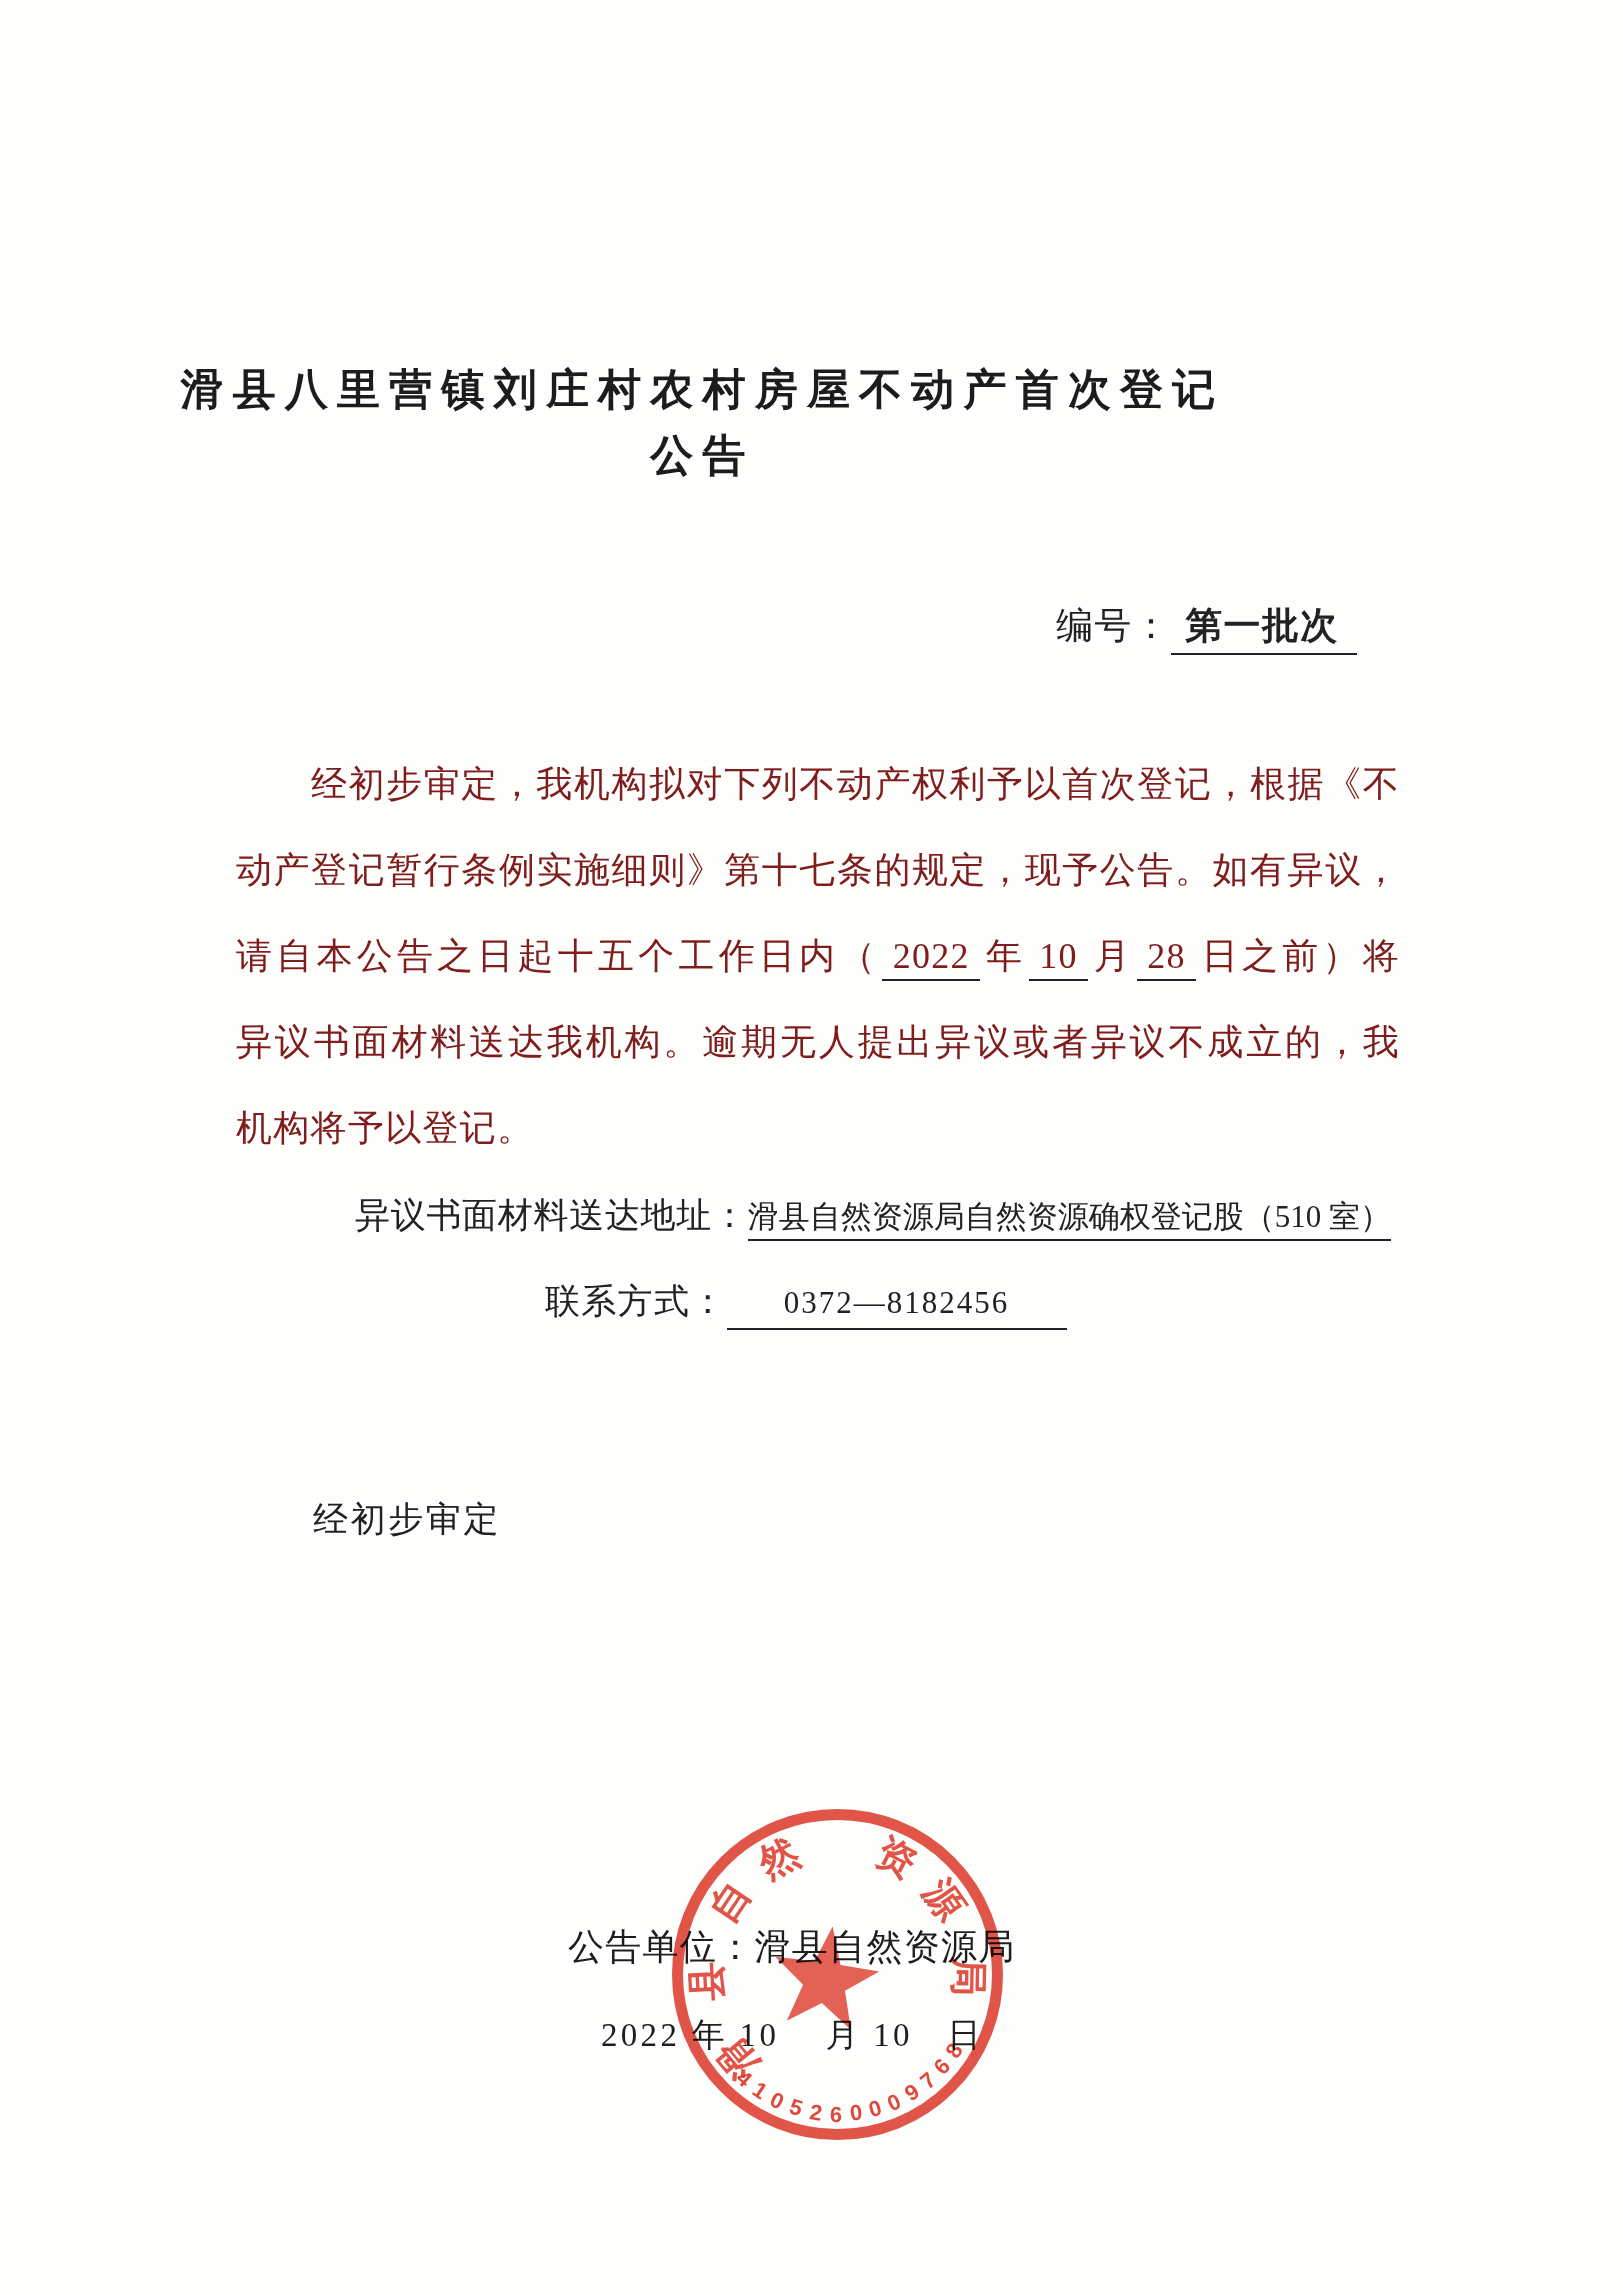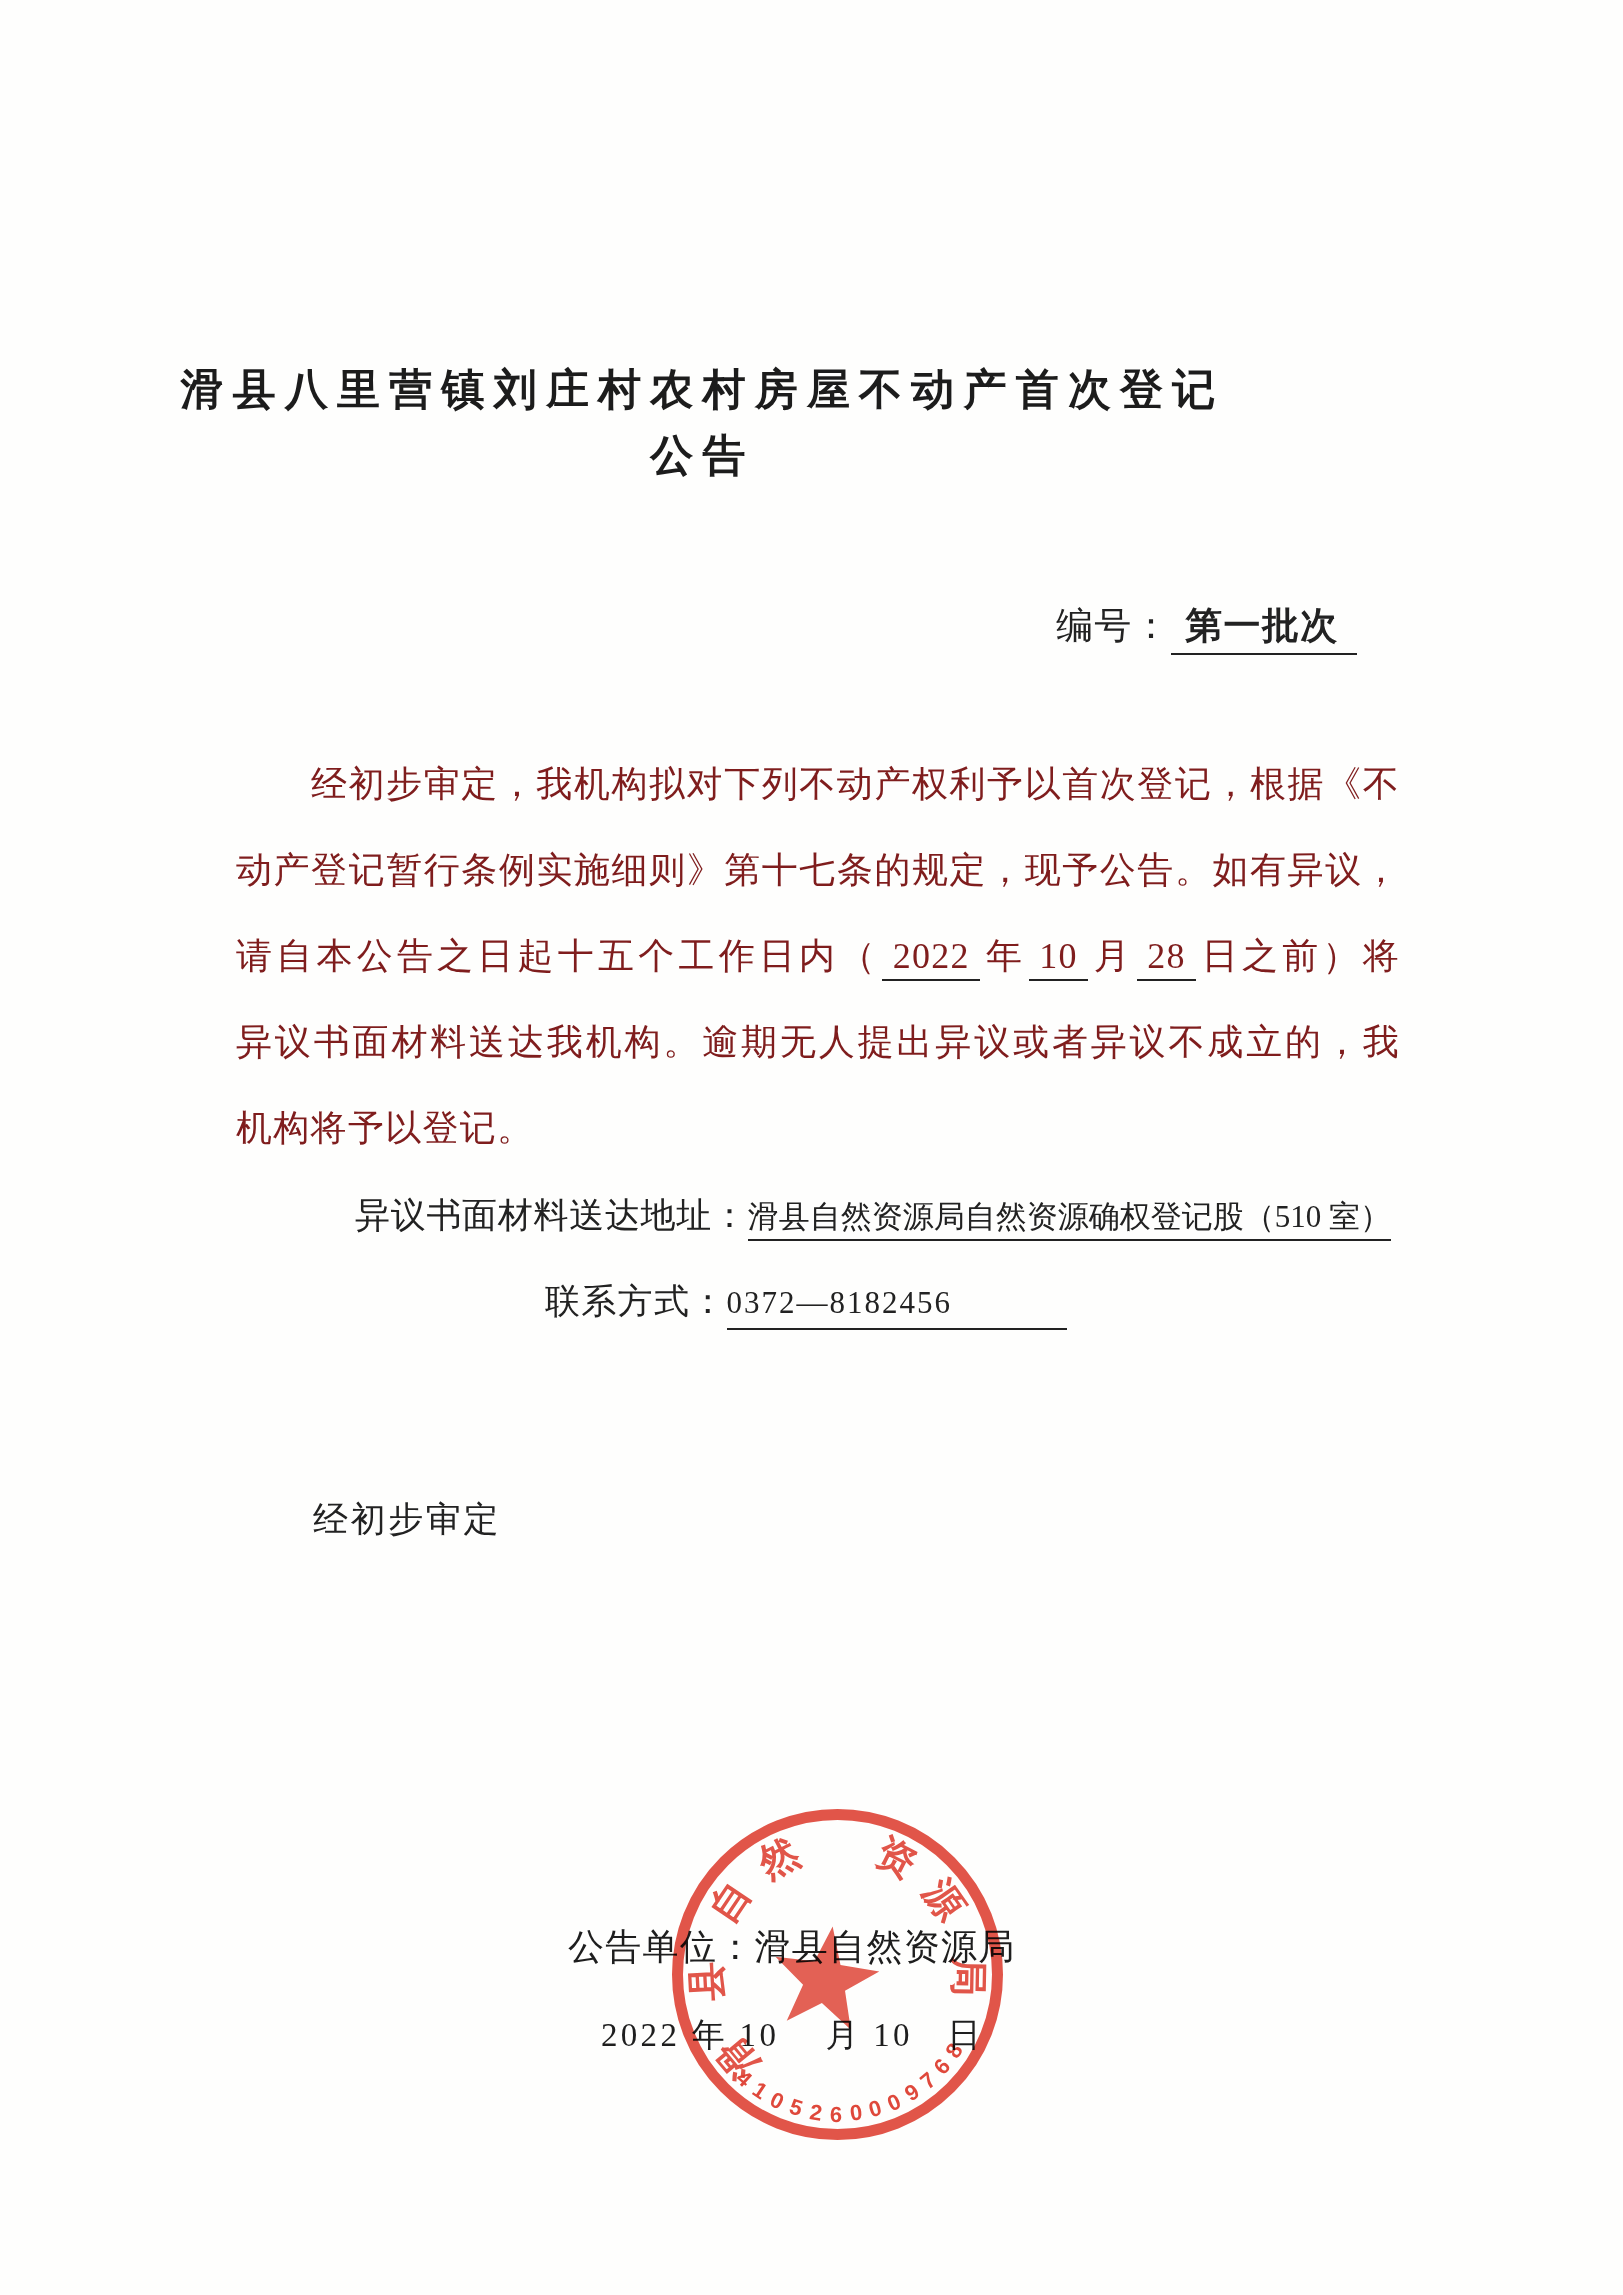--- a/index.html
+++ b/index.html
@@ -24,21 +24,21 @@
   #para{top:741px;left:236px;width:1164px;}
   .pline{height:86px;line-height:86px;font-size:36px;letter-spacing:1.3px;
     color:#7f1d1d;white-space:normal;}
   .just{text-align:justify;text-align-last:justify;}
   #pl1{text-indent:75px;}
   .blank{border-bottom:2.6px solid #222;padding:0 10.5px 2.6px 10.5px;margin:0 2.6px;}
   
   #address{top:1186px;left:311px;font-size:35px;letter-spacing:0.7px;height:60px;line-height:60px;margin-left:44px;}
   #address .val{font-size:31px;letter-spacing:0;border-bottom:2.6px solid #222;padding-bottom:5.2px;}
   #contact{top:1272px;left:545px;font-size:35px;letter-spacing:1.3px;height:60px;line-height:60px;}
-  #contact .val{display:inline-block;width:340px;text-align:left;font-size:31px;
+  #contact .val{display:inline-block;width:340px;text-align:center;font-size:31px;
     letter-spacing:2px;border-bottom:2.6px solid #222;padding-bottom:3.9px;line-height:43px;}
   
   #note{top:1496px;left:313px;font-size:35px;letter-spacing:2.6px;}
   
   #issuer{top:1923px;left:568px;font-size:36px;letter-spacing:1.3px;color:#1e1e1e;}
   #docdate{top:2013px;left:601px;font-size:33px;letter-spacing:3.3px;white-space:pre;color:#1e1e1e;}
   
   #stamp{left:672px;top:1809px;width:331px;height:331px;mix-blend-mode:multiply;}
   #stamp-ring{position:absolute;left:0;top:0;right:0;bottom:0;
     border:11px solid rgba(222,62,48,0.88);border-radius:50%;}

